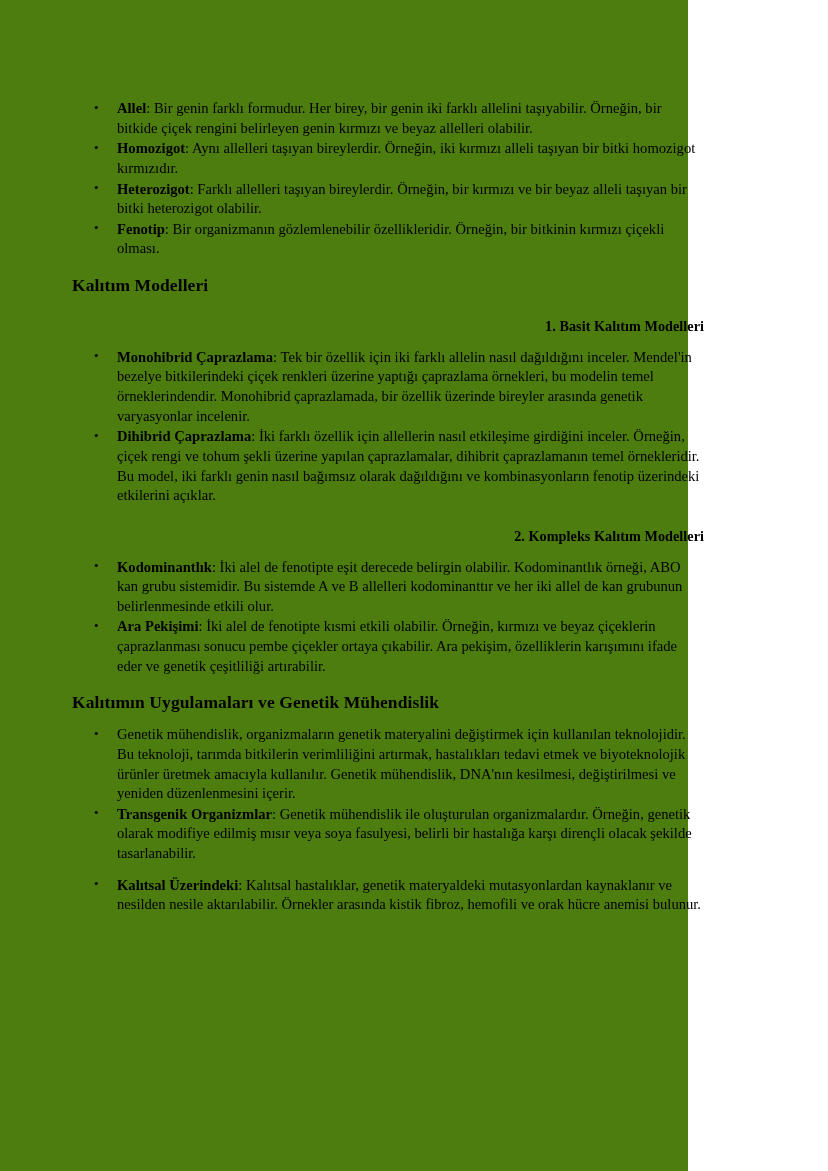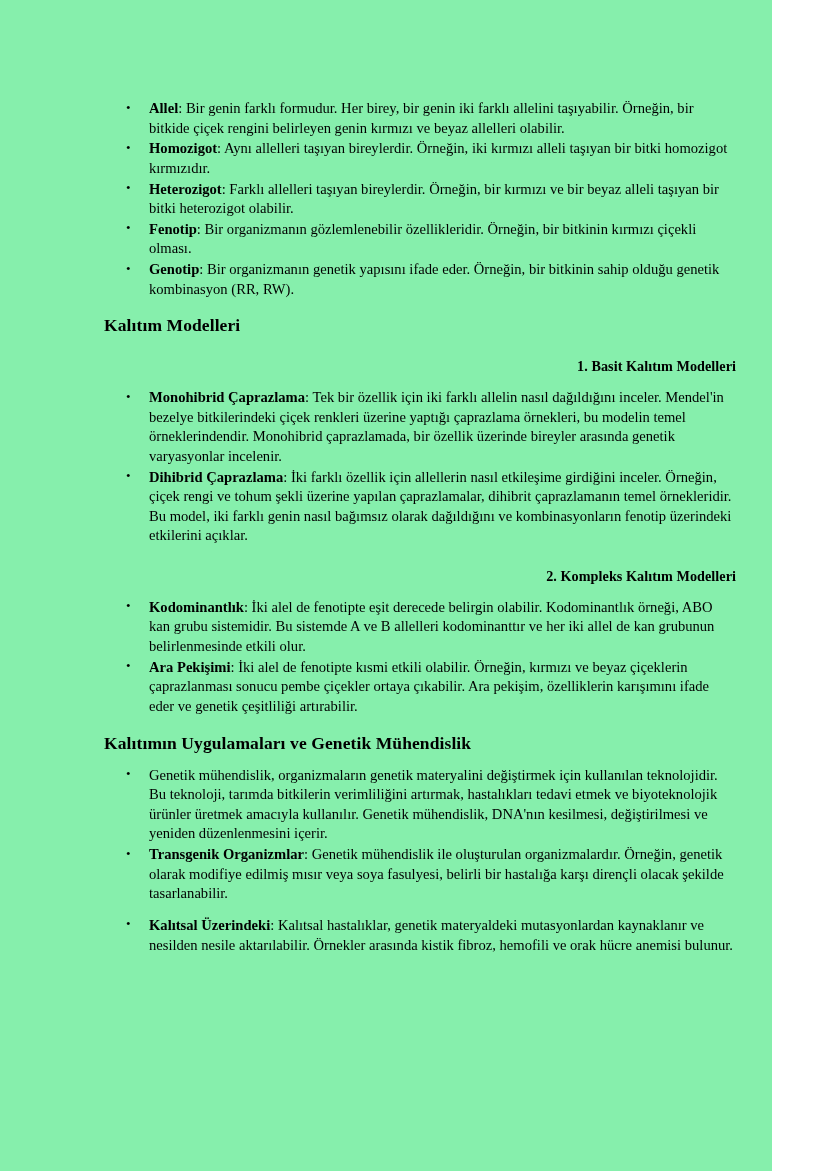--- a/index.html
+++ b/index.html
@@ -11,24 +11,24 @@
   body {
     width: 828px;
     height: 1171px;
     font-family: "Liberation Serif", "DejaVu Serif", serif;
     color: #000000;
     overflow: hidden;
   }
 
   .page {
     box-sizing: border-box;
-    width: 772px;
+    width: 688px;
     height: 1171px;
-    padding: 88px 96px 0 104px;
-    background: #86efac;
+    padding: 88px 96px 0 72px;
+    background: #4d7c0f;
   }
 
   .doc-body {
     width: 632px;
   }
 
   
   h2.section-title {
     font-family: "Liberation Serif", "DejaVu Serif", serif;
     font-size: 17.5px;
@@ -86,21 +86,20 @@
 </head>
 <body>
 
 <div class="page">
   <div class="doc-body" id="doc-body">
       <ul class="bullets tight">
         <li><span class="term">Allel</span><span>: Bir genin farklı formudur. Her birey, bir genin iki farklı allelini taşıyabilir. Örneğin, bir bitkide çiçek rengini belirleyen genin kırmızı ve beyaz allelleri olabilir.</span></li>
         <li><span class="term">Homozigot</span><span>: Aynı allelleri taşıyan bireylerdir. Örneğin, iki kırmızı alleli taşıyan bir bitki homozigot kırmızıdır.</span></li>
         <li><span class="term">Heterozigot</span><span>: Farklı allelleri taşıyan bireylerdir. Örneğin, bir kırmızı ve bir beyaz alleli taşıyan bir bitki heterozigot olabilir.</span></li>
         <li><span class="term">Fenotip</span><span>: Bir organizmanın gözlemlenebilir özellikleridir. Örneğin, bir bitkinin kırmızı çiçekli olması.</span></li>
-        <li><span class="term">Genotip</span><span>: Bir organizmanın genetik yapısını ifade eder. Örneğin, bir bitkinin sahip olduğu genetik kombinasyon (RR, RW).</span></li>
       </ul>
       <h2 class="section-title">Kalıtım Modelleri</h2>
       <h3 class="subsection-title">1. Basit Kalıtım Modelleri</h3>
       <ul class="bullets">
         <li><span class="term">Monohibrid Çaprazlama</span><span>: Tek bir özellik için iki farklı allelin nasıl dağıldığını inceler. Mendel'in bezelye bitkilerindeki çiçek renkleri üzerine yaptığı çaprazlama örnekleri, bu modelin temel örneklerindendir. Monohibrid çaprazlamada, bir özellik üzerinde bireyler arasında genetik varyasyonlar incelenir.</span></li>
         <li><span class="term">Dihibrid Çaprazlama</span><span>: İki farklı özellik için allellerin nasıl etkileşime girdiğini inceler. Örneğin, çiçek rengi ve tohum şekli üzerine yapılan çaprazlamalar, dihibrit çaprazlamanın temel örnekleridir. Bu model, iki farklı genin nasıl bağımsız olarak dağıldığını ve kombinasyonların fenotip üzerindeki etkilerini açıklar.</span></li>
       </ul>
       <h3 class="subsection-title">2. Kompleks Kalıtım Modelleri</h3>
       <ul class="bullets">
         <li><span class="term">Kodominantlık</span><span>: İki alel de fenotipte eşit derecede belirgin olabilir. Kodominantlık örneği, ABO kan grubu sistemidir. Bu sistemde A ve B allelleri kodominanttır ve her iki allel de kan grubunun belirlenmesinde etkili olur.</span></li>

